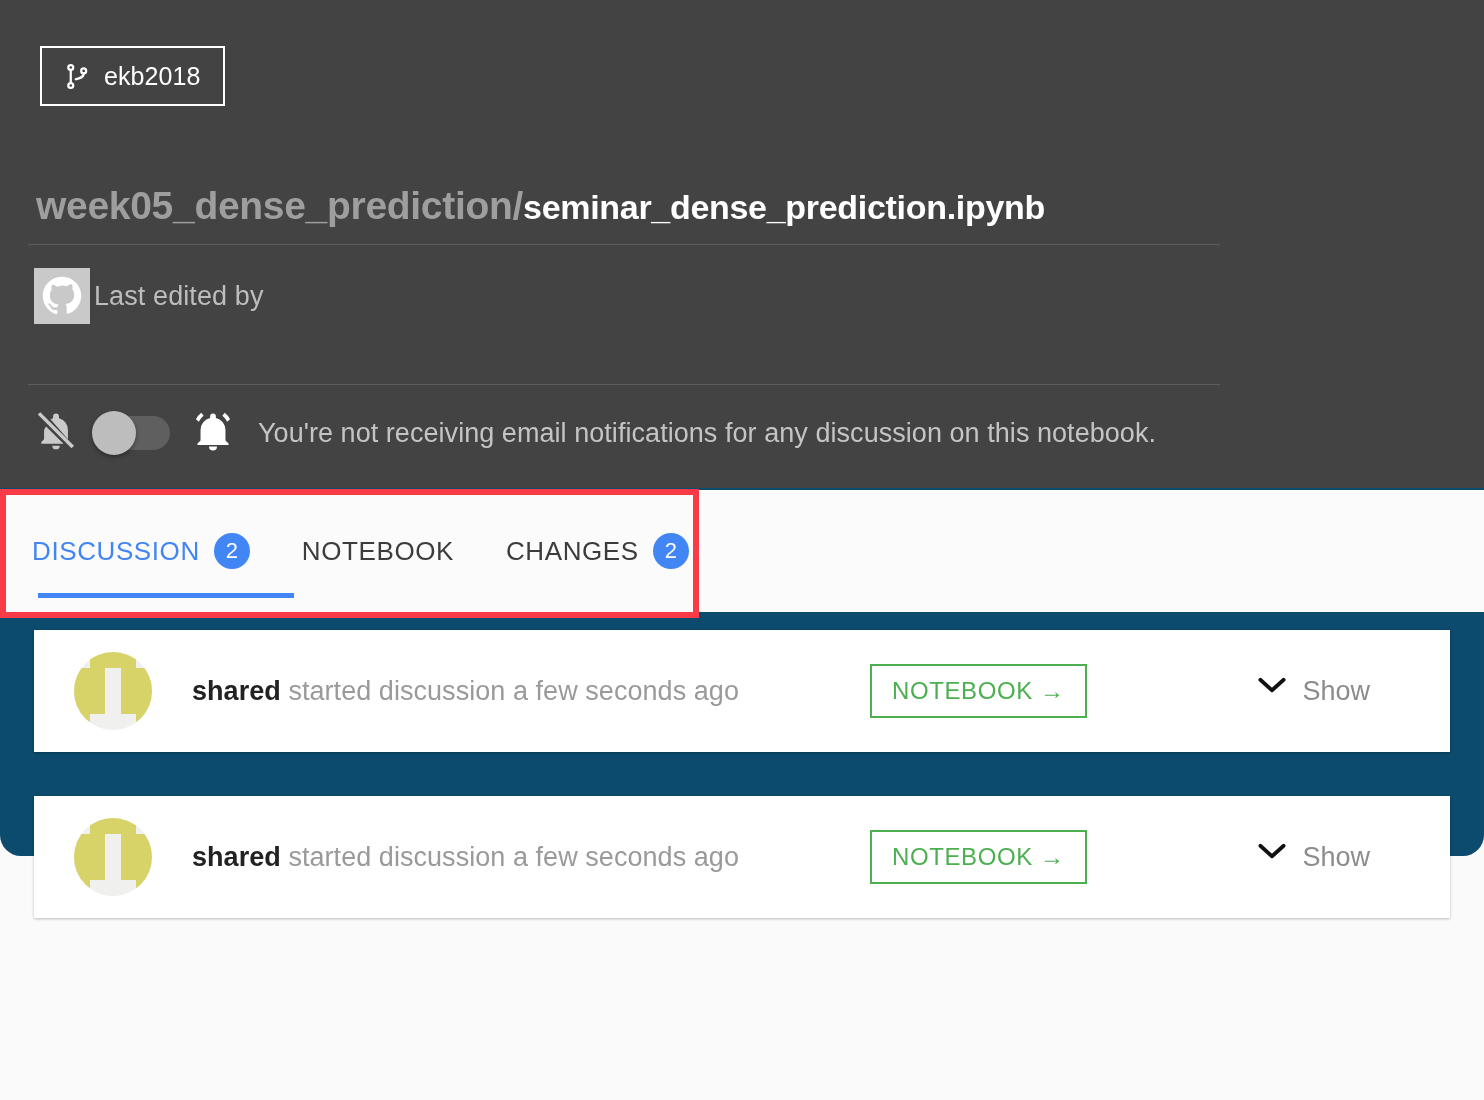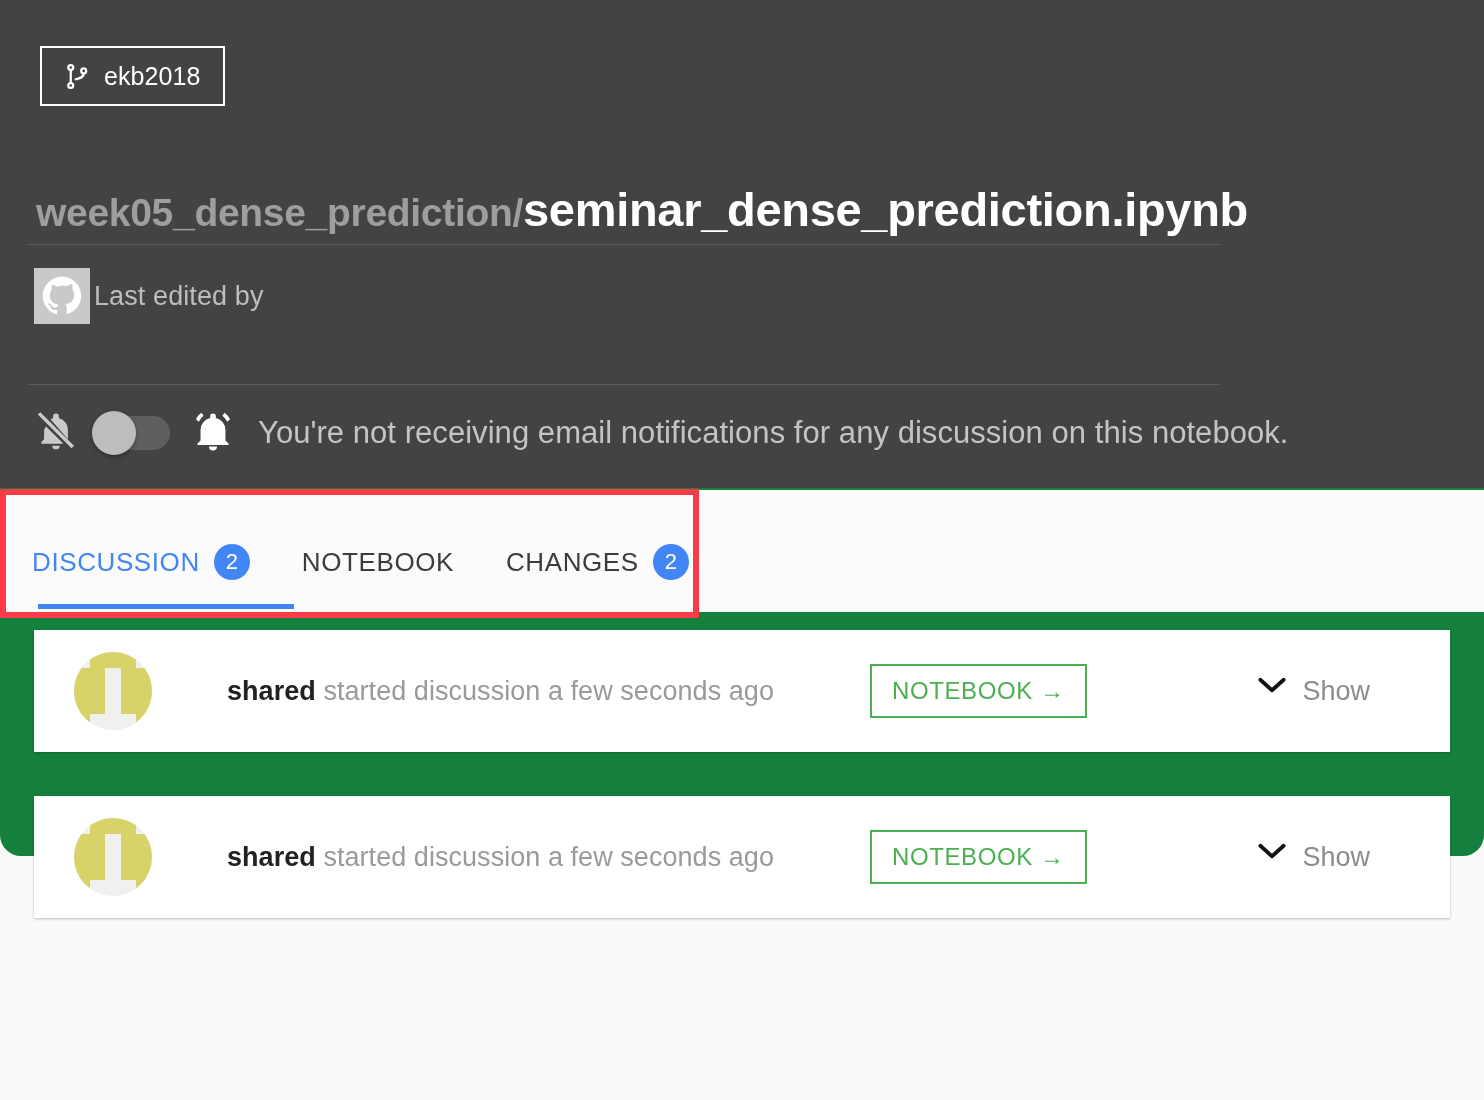--- a/index.html
+++ b/index.html
@@ -9,21 +9,21 @@
     height: 1100px;
     background: #fafafa;
     font-family: "Liberation Sans", sans-serif;
     overflow: hidden;
   }
 
   .page {
     position: relative;
     width: 1484px;
     height: 856px;
-    background: #15803d;
+    background: #0c4a6e;
     border-radius: 21px;
   }
 
   
   .header {
     position: absolute;
     left: 0; top: 0;
     width: 1484px;
     height: 488px;
     background: #434343;
@@ -61,21 +61,21 @@
     white-space: nowrap;
     line-height: 1;
   }
   .title-path {
     font-size: 39px;
     color: #9e9e9e;
     font-weight: 700;
     letter-spacing: -0.3px;
   }
   .title-file {
-    font-size: 47px;
+    font-size: 34px;
     color: #ffffff;
     font-weight: 700;
     letter-spacing: -0.3px;
   }
 
   .divider {
     position: absolute;
     left: 28px;
     width: 1192px;
     height: 1px;
@@ -124,42 +124,41 @@
   .toggle .knob {
     position: absolute;
     left: -4px; top: -5px;
     width: 44px; height: 44px;
     border-radius: 50%;
     background: #bdbdbd;
     box-shadow: 0 2px 4px rgba(0,0,0,0.35);
   }
 
   .notif-text {
-    font-size: 31px;
+    font-size: 27px;
     color: #c4c4c4;
     letter-spacing: 0.05px;
     white-space: nowrap;
   }
 
   
   .tabbar {
     position: absolute;
     left: 0; top: 490px;
     width: 1484px;
     height: 122px;
     background: #fbfbfb;
   }
 
   .tabs {
     position: absolute;
     left: 28px; top: 0;
     height: 122px;
     display: flex;
     align-items: flex-end;
-    margin-top: 11px;
   }
 
   .tab {
     height: 122px;
     display: flex;
     align-items: center;
     gap: 14px;
     padding: 0 26px;
     cursor: pointer;
     position: relative;
@@ -228,21 +227,21 @@
     margin-left: 40px;
     width: 78px; height: 78px;
     border-radius: 50%;
     overflow: hidden;
     background: #f0f0ef;
     flex: none;
   }
   .identicon svg { display: block; }
 
   .card-text {
-    margin-left: 75px;
+    margin-left: 40px;
     font-size: 27px;
     color: #9a9a9a;
     letter-spacing: 0.05px;
     white-space: nowrap;
   }
   .card-text b {
     color: #222222;
     font-weight: 700;
   }
 

